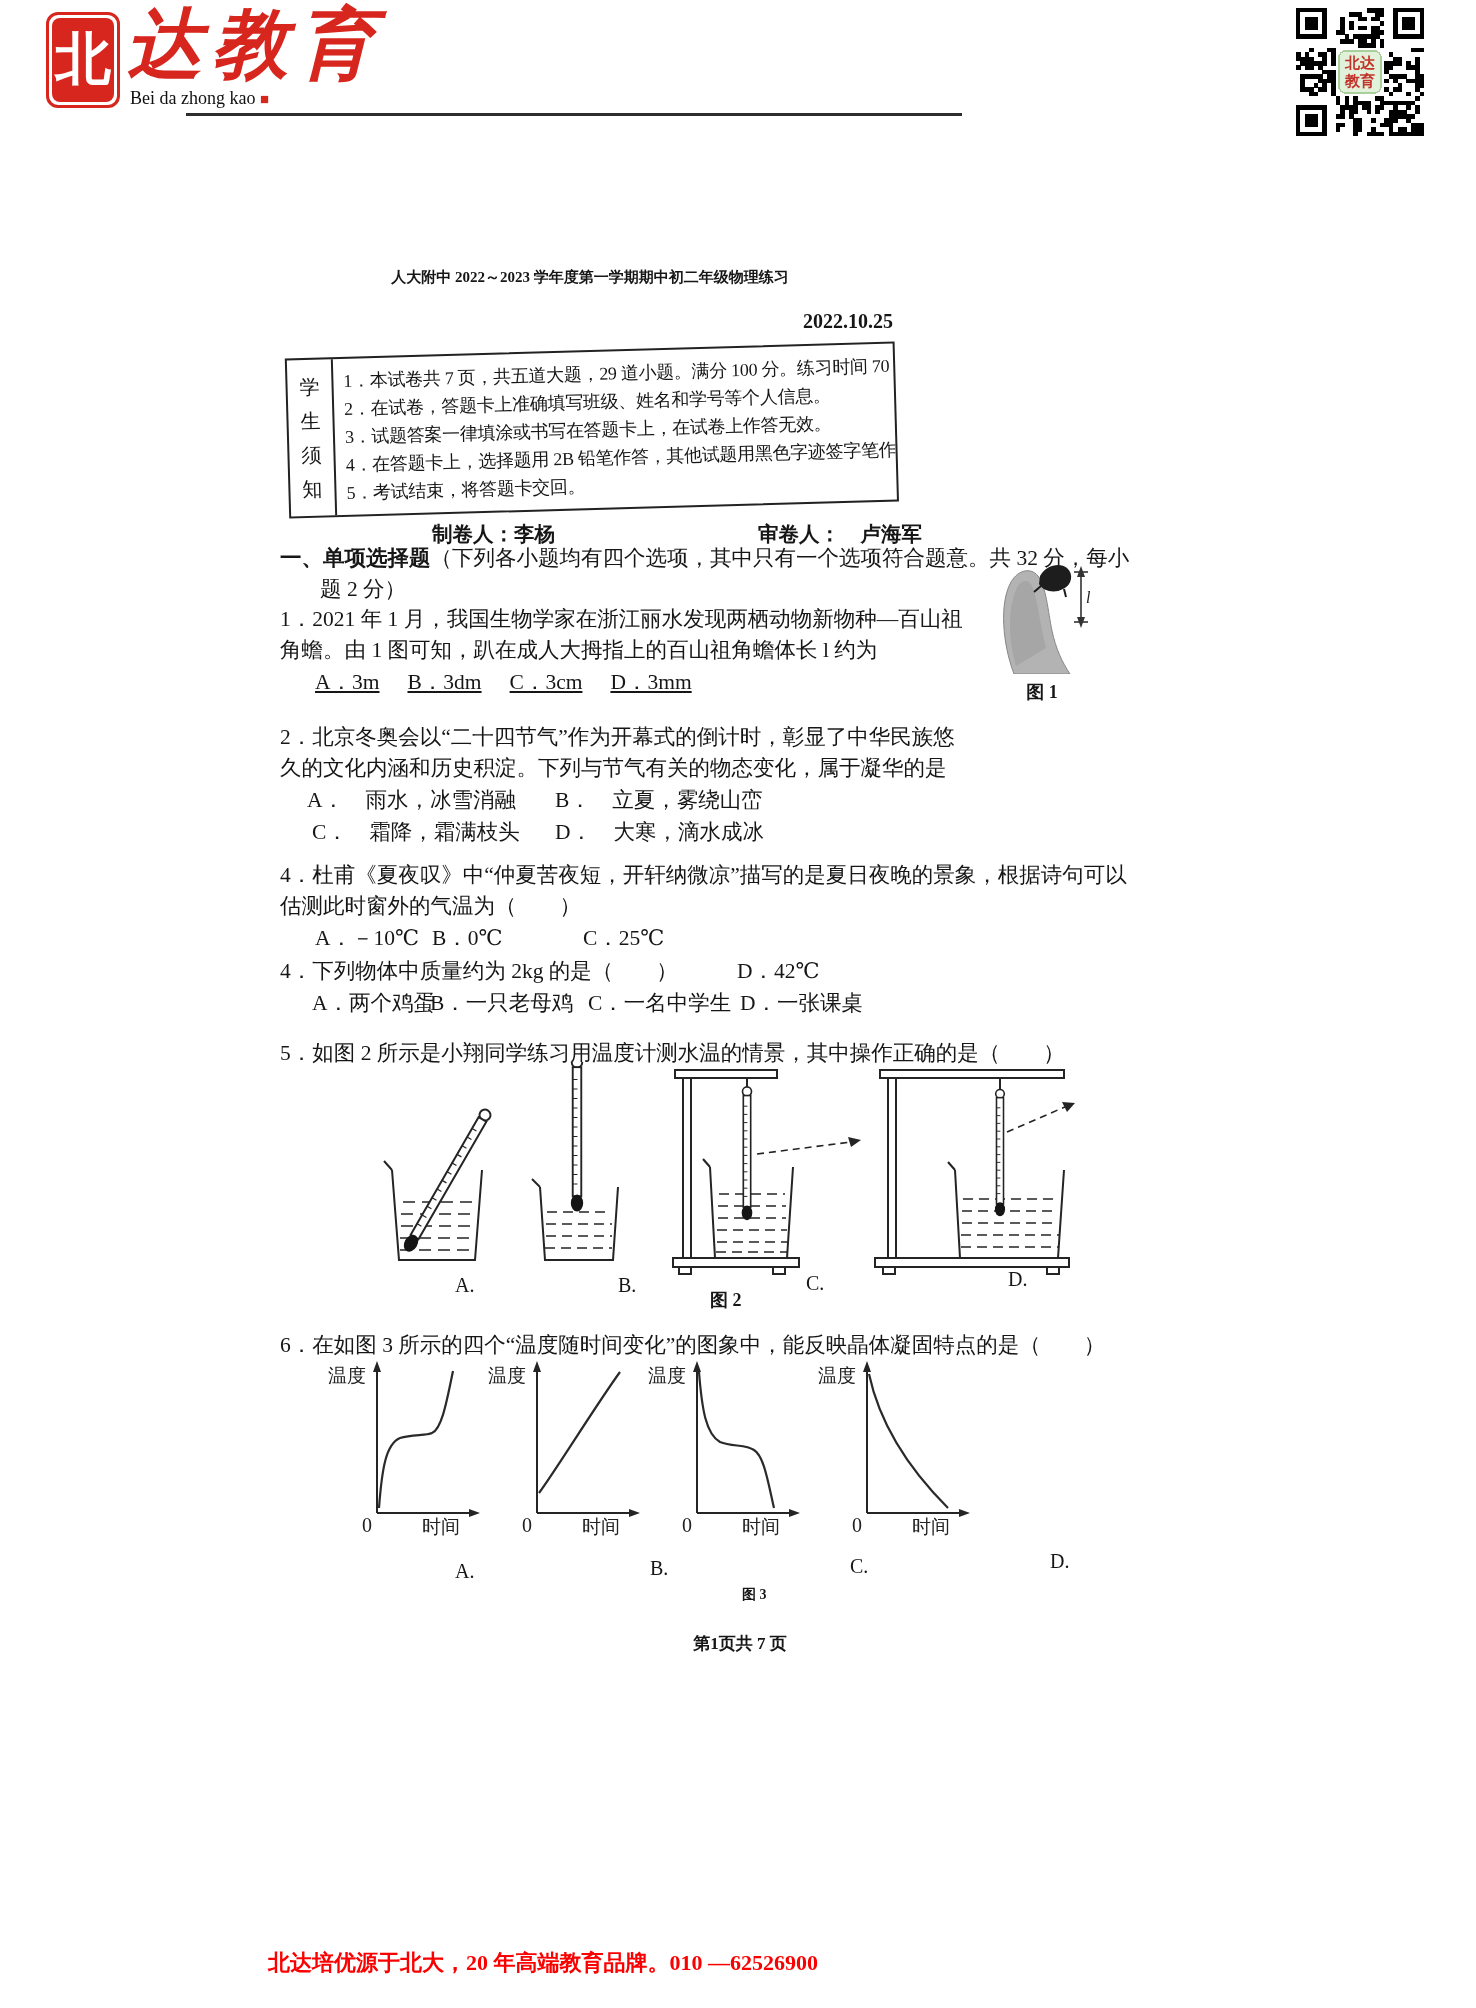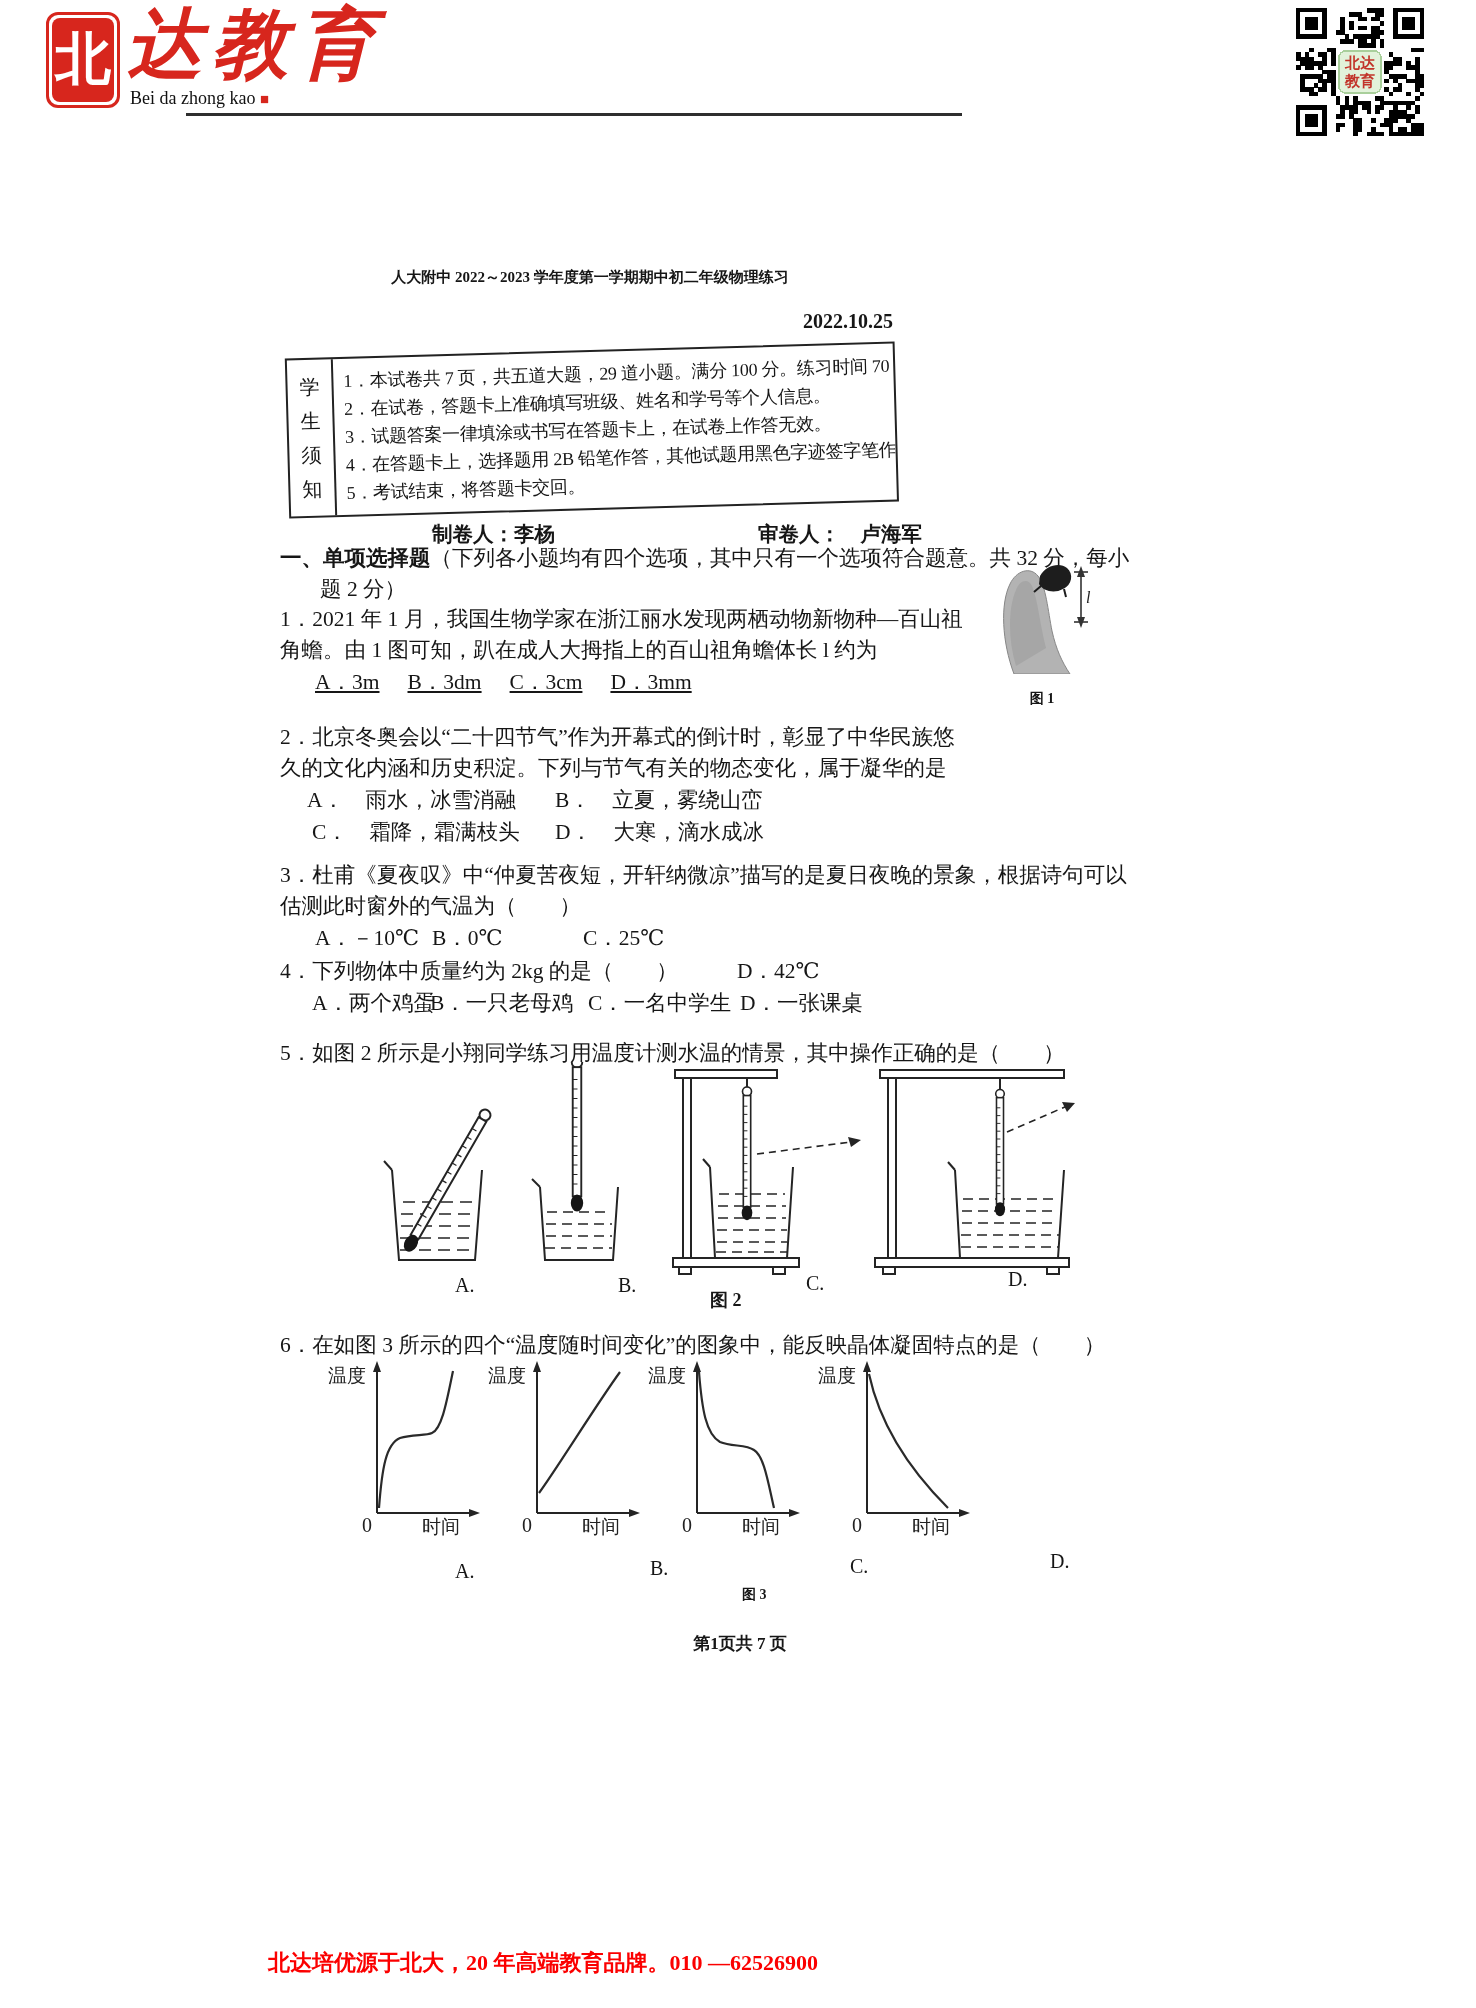--- a/index.html
+++ b/index.html
@@ -36,21 +36,21 @@
   
   .qtext{position:absolute;font-size:21.5px;white-space:nowrap;}
   .qopt{font-size:21.5px;white-space:nowrap;}
   .sec-bold{font-weight:bold;}
   .optrow{position:absolute;height:30px;}
   .optrow .opt{position:absolute;top:0;font-size:21.5px;white-space:nowrap;}
   .flexopts{position:absolute;display:flex;gap:28px;font-size:21.5px;white-space:nowrap;text-decoration:underline;}
 
   
   .fig1{position:absolute;left:986px;top:556px;width:112px;text-align:center;}
-  .figcap{font-size:14px;font-weight:bold;margin-top:12px;}
+  .figcap{font-size:18px;font-weight:bold;margin-top:2px;}
   .fig2wrap{position:absolute;left:295px;top:1062px;width:800px;height:218px;}
   .figlabel{position:absolute;font-size:20px;white-space:nowrap;}
   .graph{position:absolute;width:175px;height:178px;}
   svg text{font-family:"Liberation Serif","DejaVu Serif",serif;}
 
   .page-num{position:absolute;left:660px;top:1632px;width:160px;text-align:center;
         font-size:17px;font-weight:bold;}
   .promo{position:absolute;left:268px;top:1948px;font-size:22px;font-weight:bold;
         color:#fb0000;white-space:nowrap;}
 </style>
@@ -381,21 +381,21 @@
   <div class="qtext" style="left:280px;top:753px;">久的文化内涵和历史积淀。下列与节气有关的物态变化，属于凝华的是</div>
   <div class="optrow" style="left:280px;top:785px;width:820px;">
     <span class="opt" style="left:27px;">A．　雨水，冰雪消融</span>
     <span class="opt" style="left:275px;">B．　立夏，雾绕山峦</span>
   </div>
   <div class="optrow" style="left:280px;top:817px;width:820px;">
     <span class="opt" style="left:32px;">C．　霜降，霜满枝头</span>
     <span class="opt" style="left:275px;">D．　大寒，滴水成冰</span>
   </div>
 
-  <div class="qtext" style="left:280px;top:860px;">3．杜甫《夏夜叹》中“仲夏苦夜短，开轩纳微凉”描写的是夏日夜晚的景象，根据诗句可以</div>
+  <div class="qtext" style="left:280px;top:860px;">4．杜甫《夏夜叹》中“仲夏苦夜短，开轩纳微凉”描写的是夏日夜晚的景象，根据诗句可以</div>
   <div class="qtext" style="left:280px;top:891px;">估测此时窗外的气温为（　　）</div>
   <div class="optrow" style="left:280px;top:923px;width:900px;">
     <span class="opt" style="left:35px;">A．－10℃</span>
     <span class="opt" style="left:152px;">B．0℃</span>
     <span class="opt" style="left:303px;">C．25℃</span>
     <span class="opt" style="left:457px;margin-top:33px;">D．42℃</span>
   </div>
 
   <div class="qtext" style="left:280px;top:956px;">4．下列物体中质量约为 2kg 的是（　　）</div>
   <div class="optrow" style="left:280px;top:988px;width:900px;">

